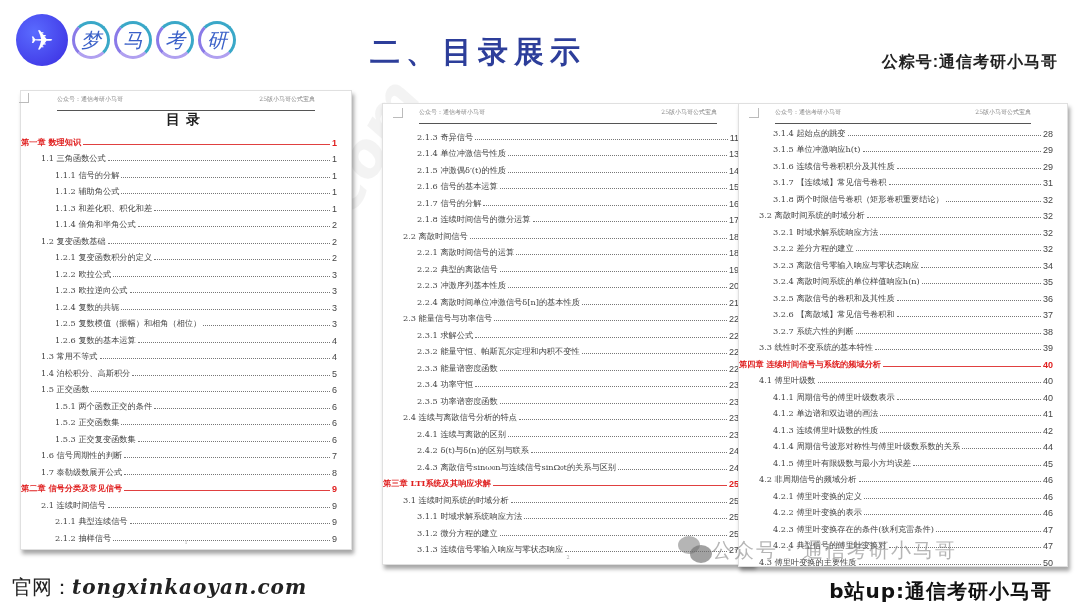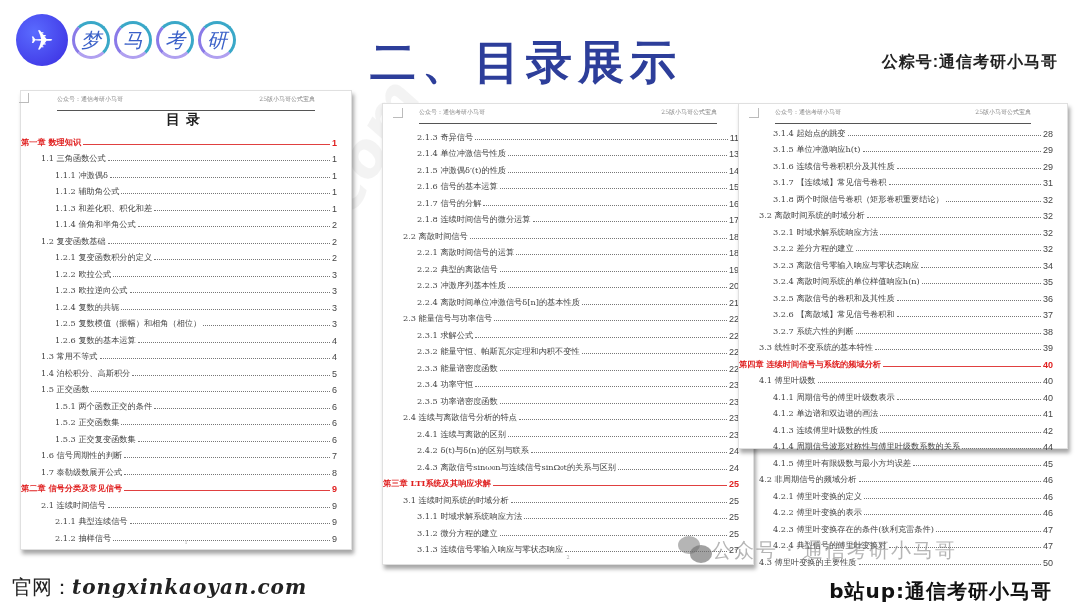--- a/index.html
+++ b/index.html
@@ -5,21 +5,21 @@
   * { box-sizing: border-box; margin: 0; padding: 0; }
   html, body { width: 1080px; height: 608px; overflow: hidden; background: #ffffff; }
   body { position: relative; font-family: "DejaVu Serif", serif; color: #333; }
 
   .logo { position: absolute; left: 16px; top: 14px; display: flex; align-items: center; gap: 4px; }
   .logo-mark { width: 52px; height: 52px; border-radius: 50%; background: radial-gradient(circle at 35% 35%, #5a6bff, #3a2ce0); display: flex; align-items: center; justify-content: center; color: #fff; font-size: 28px; }
   .logo-char { width: 38px; height: 38px; border-radius: 50%; border: 3px solid #3aa8c8; border-left-color: #8a7ae8; border-bottom-color: #b0a0f0; display: flex; align-items: center; justify-content: center; color: #3a60c8; font-size: 20px; font-style: italic; font-family: "DejaVu Serif", serif; }
 
   .top-right { position: absolute; right: 22px; top: 8px; font-size: 16px; font-weight: bold; color: #222; font-family: Liberation Sans, sans-serif; letter-spacing: 1px; margin-top: 44px; }
 
-  .main-title { position: absolute; left: 370px; top: 32px; font-size: 46px; font-weight: bold; color: #2d3e9a; font-family: "DejaVu Sans", sans-serif; letter-spacing: 6px; }
+  .main-title { position: absolute; left: 370px; top: 32px; font-size: 30px; font-weight: bold; color: #2d3e9a; font-family: "DejaVu Sans", sans-serif; letter-spacing: 6px; }
 
   .page { position: absolute; background: #fff; box-shadow: 2px 4px 4px rgba(0,0,0,0.35); border: 1px solid #e0e0e0; }
   .page-header { position: absolute; left: 0; right: 0; top: 4px; height: 14px; display: flex; justify-content: space-between; font-size: 6px; color: #888; padding: 0 36px; }
   .page-header::after { content: ""; position: absolute; left: 36px; right: 36px; bottom: -2px; border-bottom: 1.5px solid #555; }
   .page-corner { position: absolute; width: 10px; height: 10px; border-color: #bbb; border-style: solid; }
 
   .toc-title { text-align: center; font-size: 14px; font-weight: bold; color: #222; margin-top: 20px; margin-bottom: 6px; letter-spacing: 6px; }
   .toc { position: absolute; left: 0; right: 0; }
   .toc-row { display: flex; align-items: flex-end; height: 16.5px; font-size: 8.2px; color: #444; padding-right: 14px; white-space: nowrap; }
   .toc-row .lbl { flex: 0 0 auto; }
@@ -70,21 +70,21 @@
         <span class="lbl">第一章  数理知识</span>
         <span class="dots"></span>
         <span class="pg">1</span>
       </div>
       <div class="toc-row lvl2">
         <span class="lbl">1.1 三角函数公式</span>
         <span class="dots"></span>
         <span class="pg">1</span>
       </div>
       <div class="toc-row lvl3">
-        <span class="lbl">1.1.1  冲激偶δ</span>
+        <span class="lbl">1.1.1  信号的分解</span>
         <span class="dots"></span>
         <span class="pg">1</span>
       </div>
       <div class="toc-row lvl3">
         <span class="lbl">1.1.2  辅助角公式</span>
         <span class="dots"></span>
         <span class="pg">1</span>
       </div>
       <div class="toc-row lvl3">
         <span class="lbl">1.1.3  和差化积、积化和差</span>
@@ -329,21 +329,21 @@
       </div>
       <div class="toc-row lvl3">
         <span class="lbl">3.1.3  连续信号零输入响应与零状态响应</span>
         <span class="dots"></span>
         <span class="pg">27</span>
       </div>
     </div>
   <div class="page-num">2</div>
 </div>
 
-<div class="page" style="left:738px; top:103px; width:330px; height:346px;">
+<div class="page" style="left:738px; top:103px; width:330px; height:464px;">
   <div class="page-corner" style="left:10px; top:4px; border-width:0 1px 1px 0;"></div>
   <div class="page-header">
     <span>公众号：通信考研小马哥</span>
     <span>25版小马哥公式宝典</span>
   </div>
   <div class="toc" id="toc2" style="top:18px;">
       <div class="toc-row lvl3">
         <span class="lbl">3.1.4  起始点的跳变</span>
         <span class="dots"></span>
         <span class="pg">28</span>

